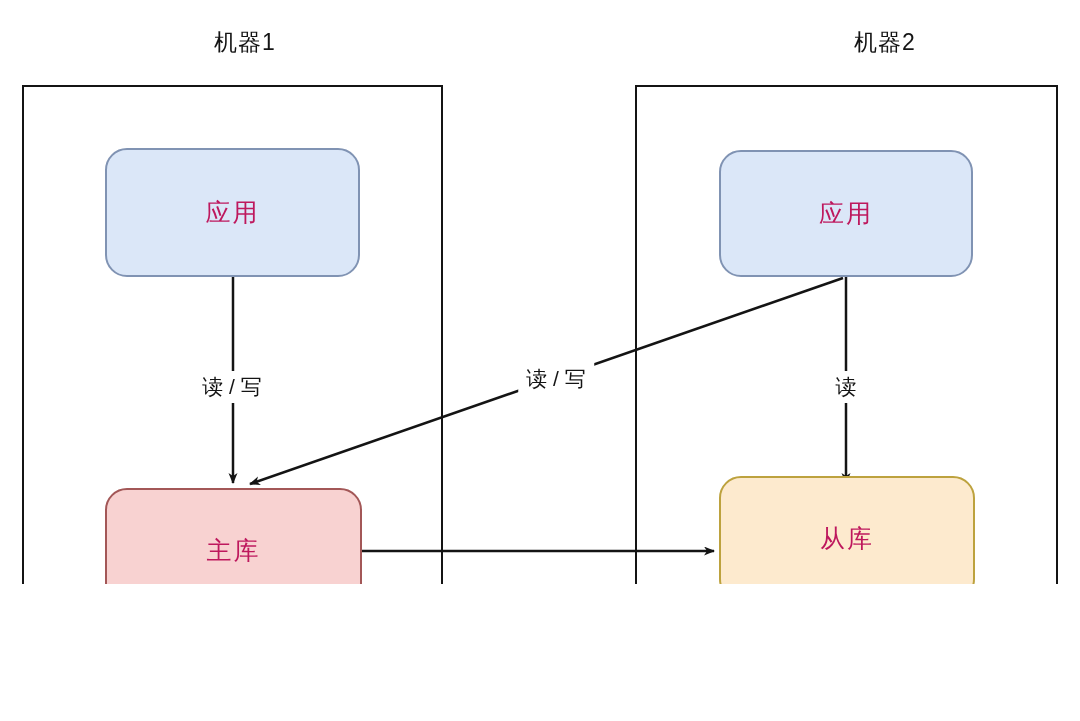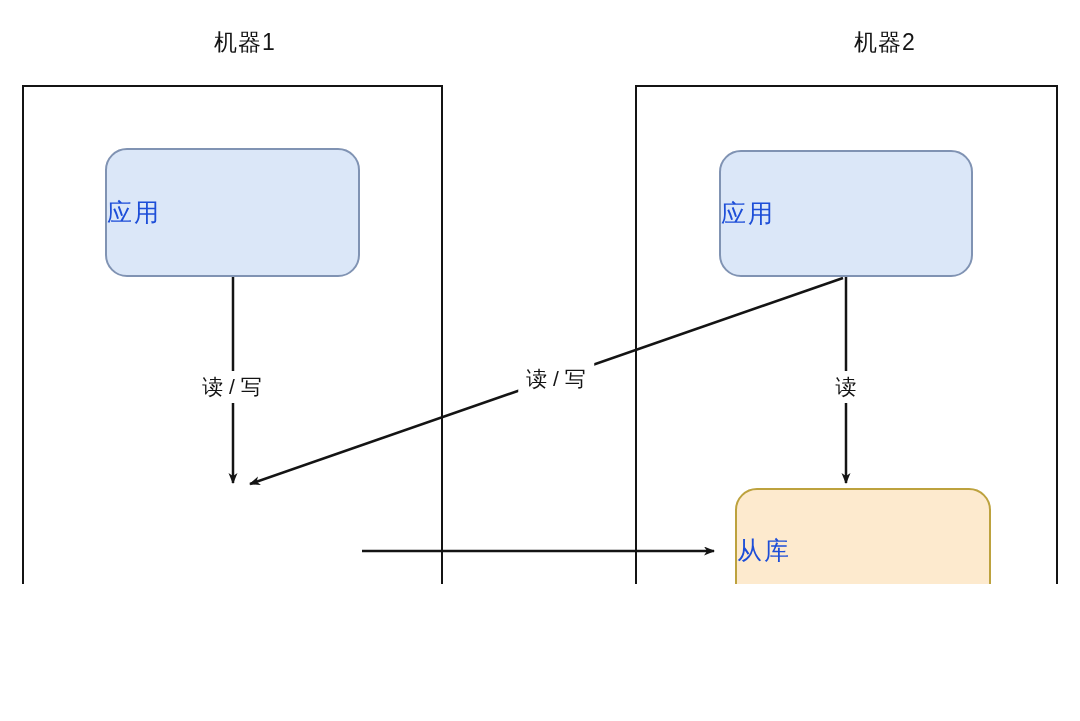--- a/index.html
+++ b/index.html
@@ -34,28 +34,29 @@
   }
   #machine1-title { left: 245px; top: 42px; }
   #machine2-title { left: 885px; top: 42px; }
   .node {
     position: absolute;
     box-sizing: border-box;
     border-radius: 22px;
     border: 2.5px solid;
     display: flex;
     align-items: center;
+    justify-content: center;
     font-size: 25px;
-    color: #1d4ed8;
+    color: #be185d;
     letter-spacing: 2px;
   }
   #app1-node   { left: 105px; top: 148px; width: 255px; height: 129px; background: #dbe7f8; border-color: #8093b3; }
   #app2-node   { left: 719px; top: 150px; width: 254px; height: 127px; background: #dbe7f8; border-color: #8093b3; }
   #master-node { left: 105px; top: 488px; width: 257px; height: 125px; background: #f8d2d1; border-color: #a35757; }
-  #slave-node  { left: 719px; top: 488px; width: 256px; height: 125px; background: #fdeace; border-color: #bda23e; margin-left: 16px; }
+  #slave-node  { left: 719px; top: 476px; width: 256px; height: 125px; background: #fdeace; border-color: #bda23e; }
   .edges-layer {
     position: absolute;
     left: 0; top: 0;
     width: 1080px; height: 721px;
     pointer-events: none;
   }
   .edge-label {
     position: absolute;
     transform: translate(-50%, -50%);
     background: #ffffff;
@@ -99,17 +100,20 @@
   <div class="edge-label" id="edge-label-app1-master">读 / 写</div>
   <div class="edge-label" id="edge-label-app2-master">读 / 写</div>
   <div class="edge-label" id="edge-label-app2-slave">读</div>
 
   <div class="node" id="app1-node">
     <span>应用</span>
   </div>
   <div class="node" id="app2-node">
     <span>应用</span>
   </div>
+  <div class="node" id="master-node">
+    <span>主库</span>
+  </div>
   <div class="node" id="slave-node">
     <span>从库</span>
   </div>
 
 </div>
 
 </body></html>

